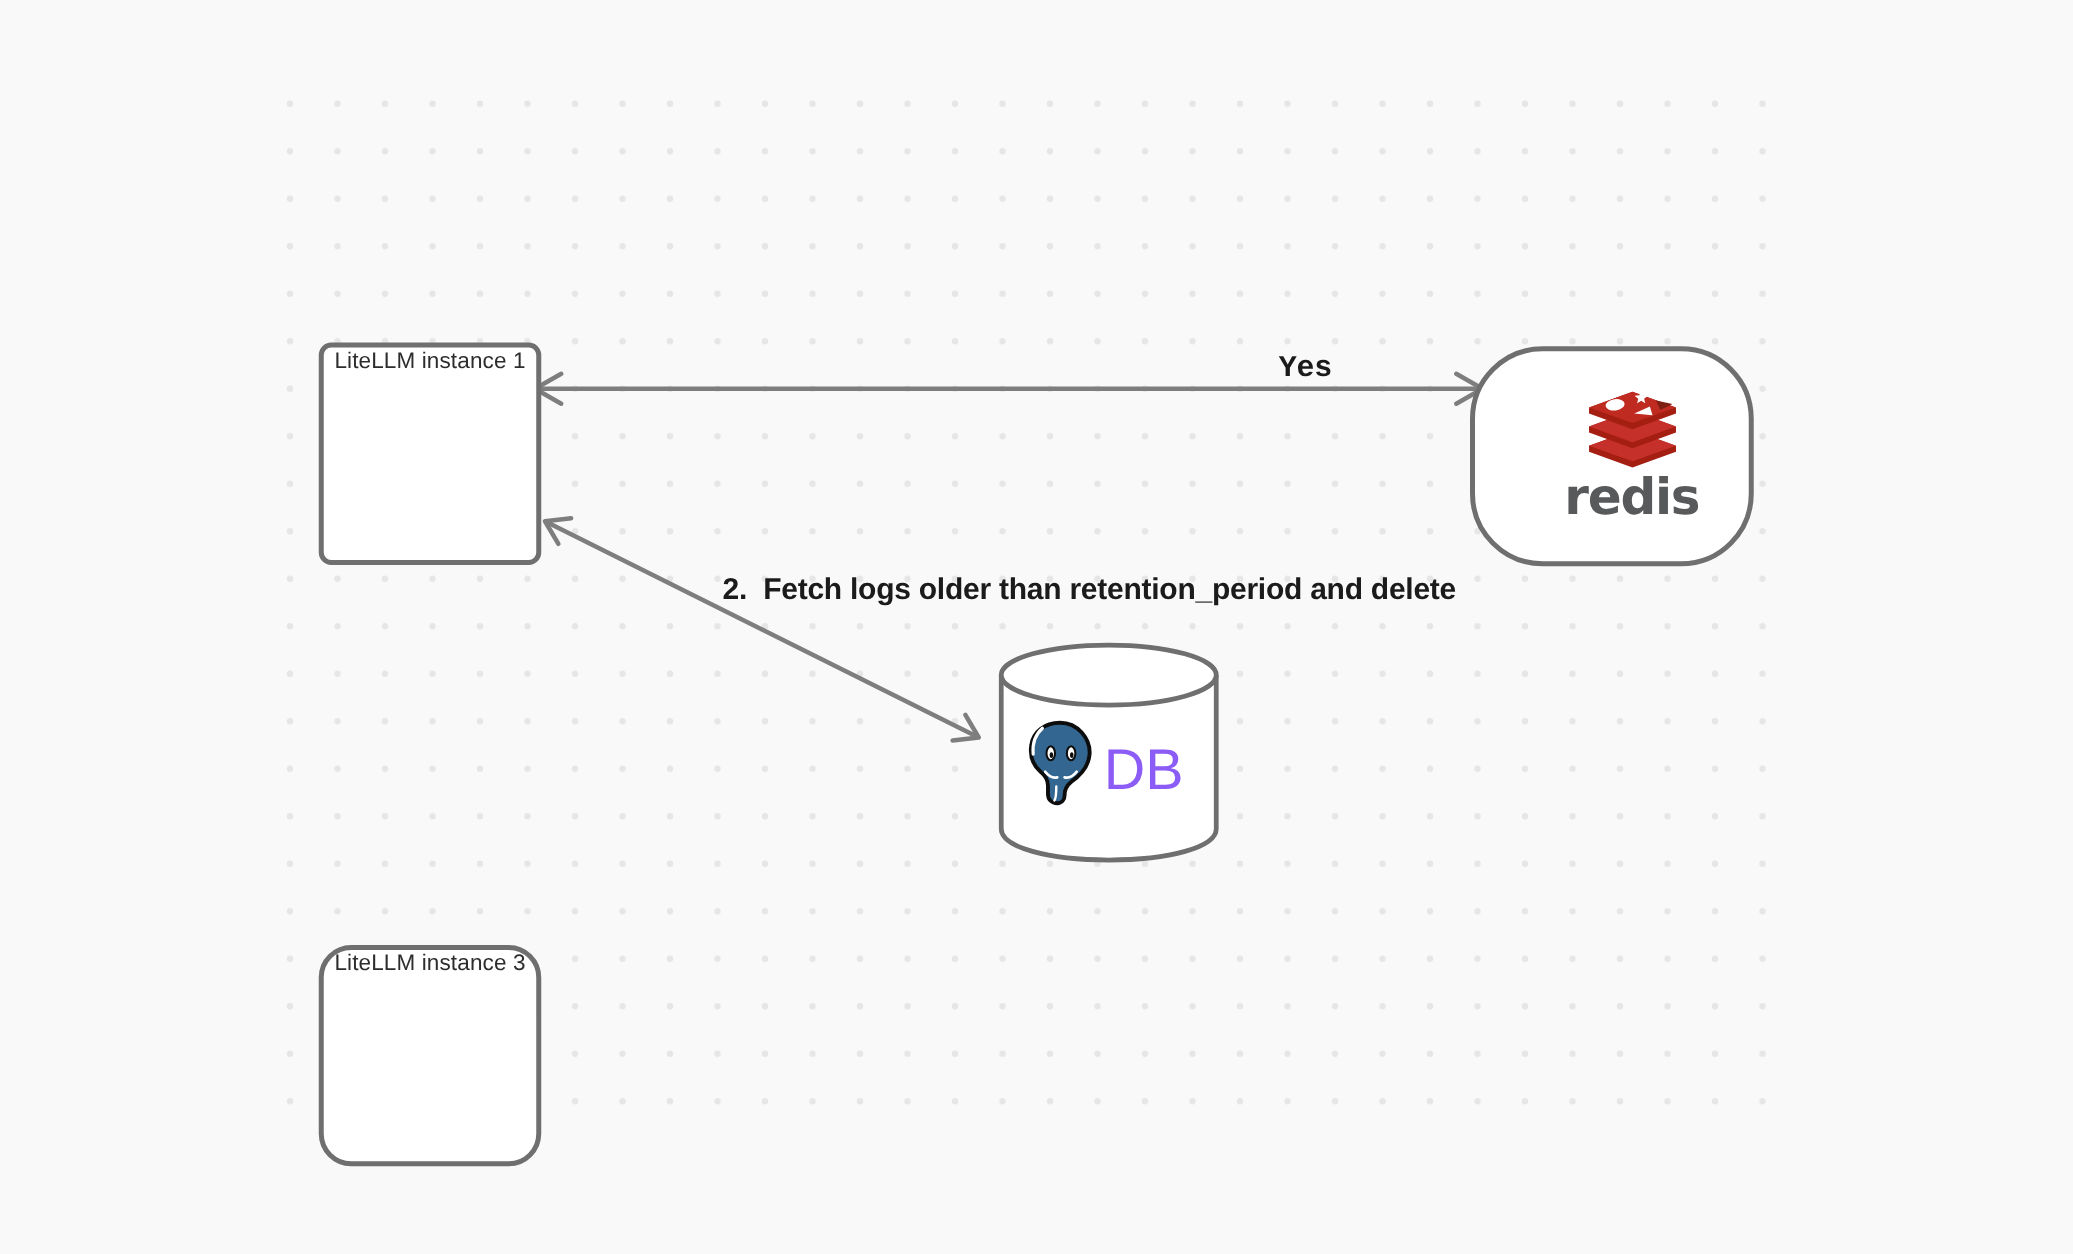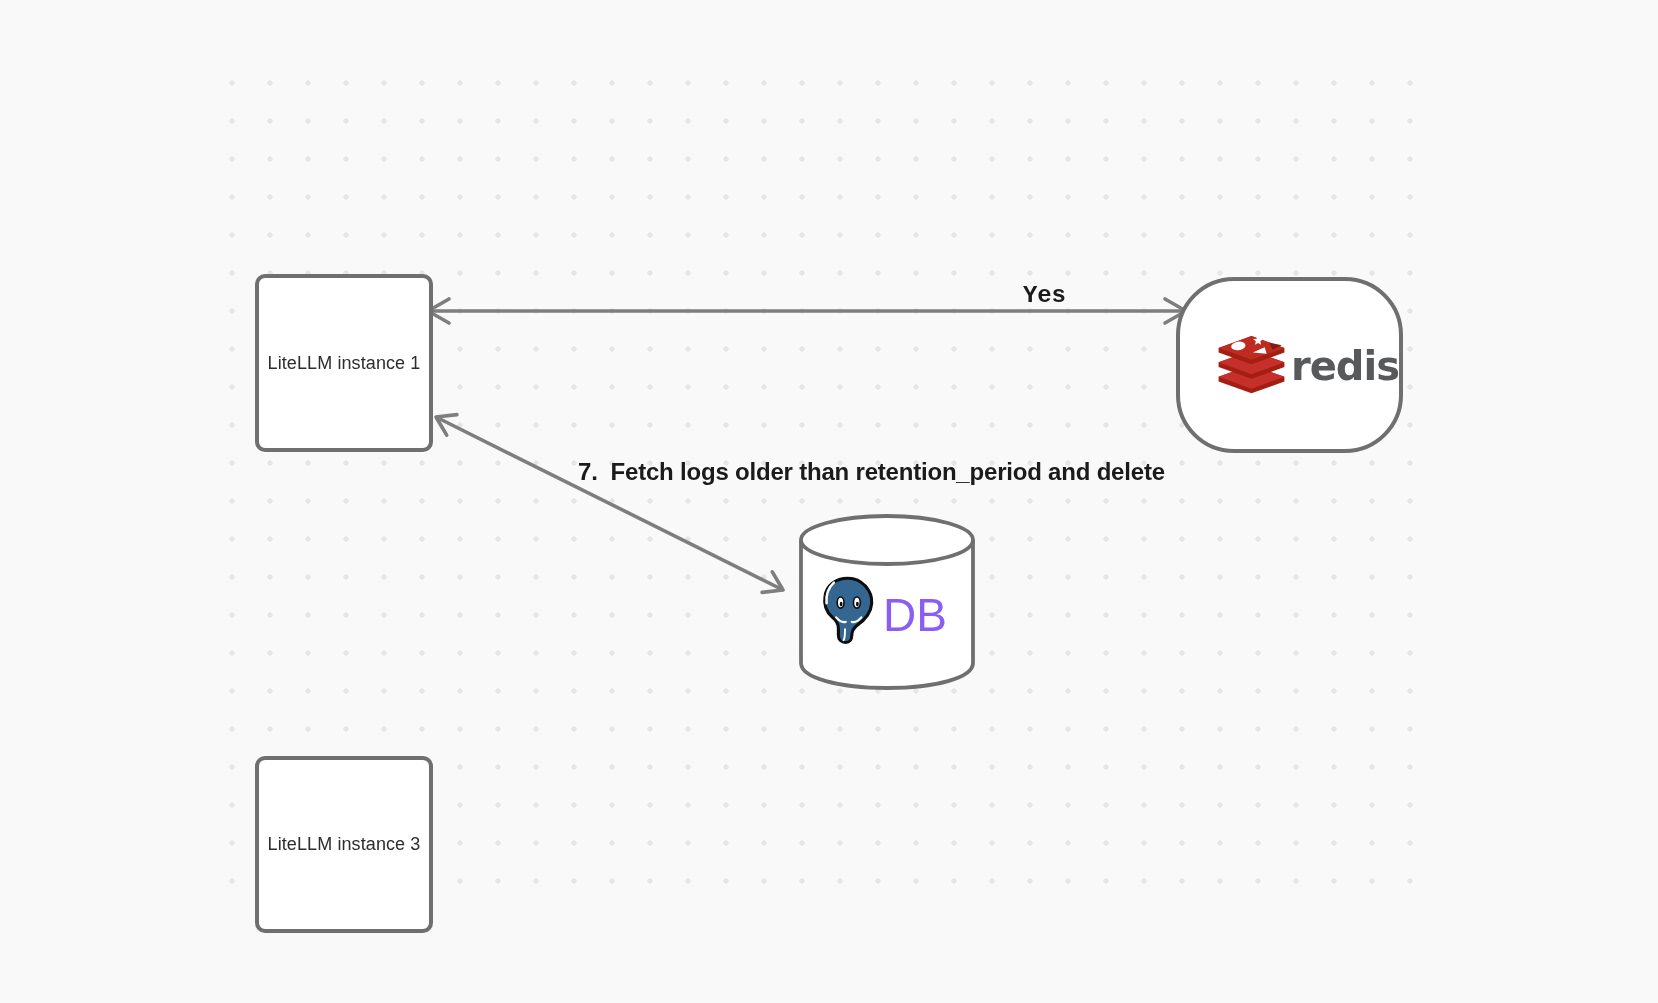--- a/index.html
+++ b/index.html
@@ -23,38 +23,38 @@
   .edges-layer{
     position:absolute;left:0;top:0;width:1658px;height:1003px;
     pointer-events:none;
   }
   .node-box{
     position:absolute;
     background:#ffffff;
     border:4px solid #6f6f6f;
     border-radius:10px;
     box-sizing:border-box;
-    display:flex;align-items:center;justify-content:center;
+    display:flex;justify-content:center;
   }
   .node-box .node-label{
     font-size:18px;
     color:#2d2d2d;
     letter-spacing:0.1px;
   }
   .box-1{left:255px;top:274px;width:178px;height:178px;}
   .box-2{left:255px;top:515px;width:178px;height:177px;}
-  .box-3{left:255px;top:756px;width:178px;height:177px;}
+  .box-3{left:255px;top:756px;width:178px;height:177px;border-radius:26px;}
   .redis-node{
     position:absolute;
     left:1176px;top:277px;width:227px;height:176px;
     background:#ffffff;
     border:4px solid #6f6f6f;
     border-radius:58px;
     box-sizing:border-box;
-    display:flex;flex-direction:row;align-items:center;justify-content:center;padding-left:32px;
+    display:flex;flex-direction:column;align-items:center;justify-content:center;padding-left:32px;
   }
   .redis-wordmark{
     font-family:"DejaVu Sans", sans-serif;
     font-weight:700;
     font-size:40px;
     line-height:1;
     color:#58595b;
     letter-spacing:-1px;
     margin-top:2px;
   }
@@ -144,15 +144,15 @@
       <ellipse cx="62" cy="40" rx="4.6" ry="7.5" fill="#ffffff" stroke="#0d0d0d" stroke-width="2.2"></ellipse>
       <ellipse cx="62.7" cy="42" rx="1.9" ry="3.2" fill="#0d0d0d"></ellipse>
       <path d="M34,60 C38,65 43,67 47,66" fill="none" stroke="#ffffff" stroke-width="3" stroke-linecap="round"></path>
       <path d="M68,60 C64,65 59,67 55,66" fill="none" stroke="#ffffff" stroke-width="3" stroke-linecap="round"></path>
       <path d="M46,76 C46,83 46,88 44,91" fill="none" stroke="#ffffff" stroke-width="2.6" stroke-linecap="round"></path>
     </svg>
     <span class="db-label">DB</span>
   </div>
 
   <div class="edge-label edge-1-answer">Yes</div>
-  <div class="edge-label edge-2-label">7.  Fetch logs older than retention_period and delete</div>
+  <div class="edge-label edge-2-label">2.  Fetch logs older than retention_period and delete</div>
 
 </div>
 
 </body></html>

